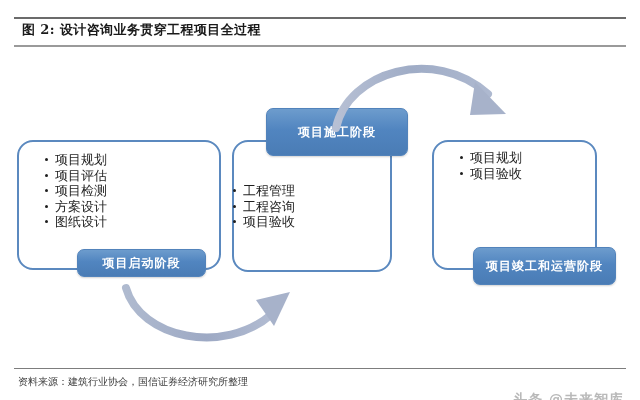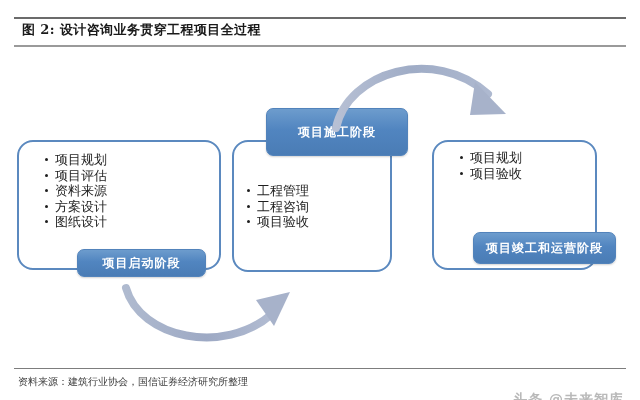--- a/index.html
+++ b/index.html
@@ -105,21 +105,21 @@
     content: "";
     position: absolute;
     left: 1px;
     top: 6px;
     width: 3px;
     height: 3px;
     background: #1f1f1f;
     border-radius: 50%;
   }
   #bullets-start  { left: 44px;  top: 152px; }
-  #bullets-build  { left: 246px; top: 183px; }
+  #bullets-build  { left: 232px; top: 183px; }
   #bullets-finish { left: 459px; top: 150px; }
 
   
   .stage {
     position: absolute;
     border-radius: 7px;
     background: linear-gradient(180deg, #6d9ccd 0%, #5185c0 45%, #4a7cb5 100%);
     border: 1px solid #5283bb;
     box-shadow: 0 1px 2px rgba(0,0,0,0.18);
     color: #ffffff;
@@ -128,21 +128,21 @@
     display: flex;
     align-items: center;
     justify-content: center;
     text-align: center;
     letter-spacing: 1px;
     box-sizing: border-box;
     font-family: "DejaVu Serif", "Liberation Serif", serif;
   }
   #stage-start  { left: 77px;  top: 249px; width: 129px; height: 28px; }
   #stage-build  { left: 266px; top: 108px; width: 142px; height: 48px; }
-  #stage-finish { left: 473px; top: 232px; width: 143px; height: 32px; }
+  #stage-finish { left: 473px; top: 247px; width: 143px; height: 38px; }
 
   
   .arrow-svg {
     position: absolute;
     overflow: visible;
   }
   #arrow-top    { left: 330px; top: 52px;  width: 200px; height: 80px; }
   #arrow-bottom { left: 120px; top: 282px; width: 190px; height: 72px; }
 </style>
 </head>
@@ -151,21 +151,21 @@
 <div id="page">
 
   <div class="rule-top"></div>
   <div class="fig-title">图 2:  设计咨询业务贯穿工程项目全过程</div>
   <div class="rule-under-title"></div>
 
   <div class="panel" id="panel-start"></div>
   <ul class="bullets" id="bullets-start">
     <li>项目规划</li>
     <li>项目评估</li>
-    <li>资料来源</li>
+    <li>项目检测</li>
     <li>方案设计</li>
     <li>图纸设计</li>
   </ul>
   <div class="stage" id="stage-start">项目启动阶段</div>
 
   <div class="panel" id="panel-build"></div>
   <ul class="bullets" id="bullets-build">
     <li>工程管理</li>
     <li>工程咨询</li>
     <li>项目验收</li>

